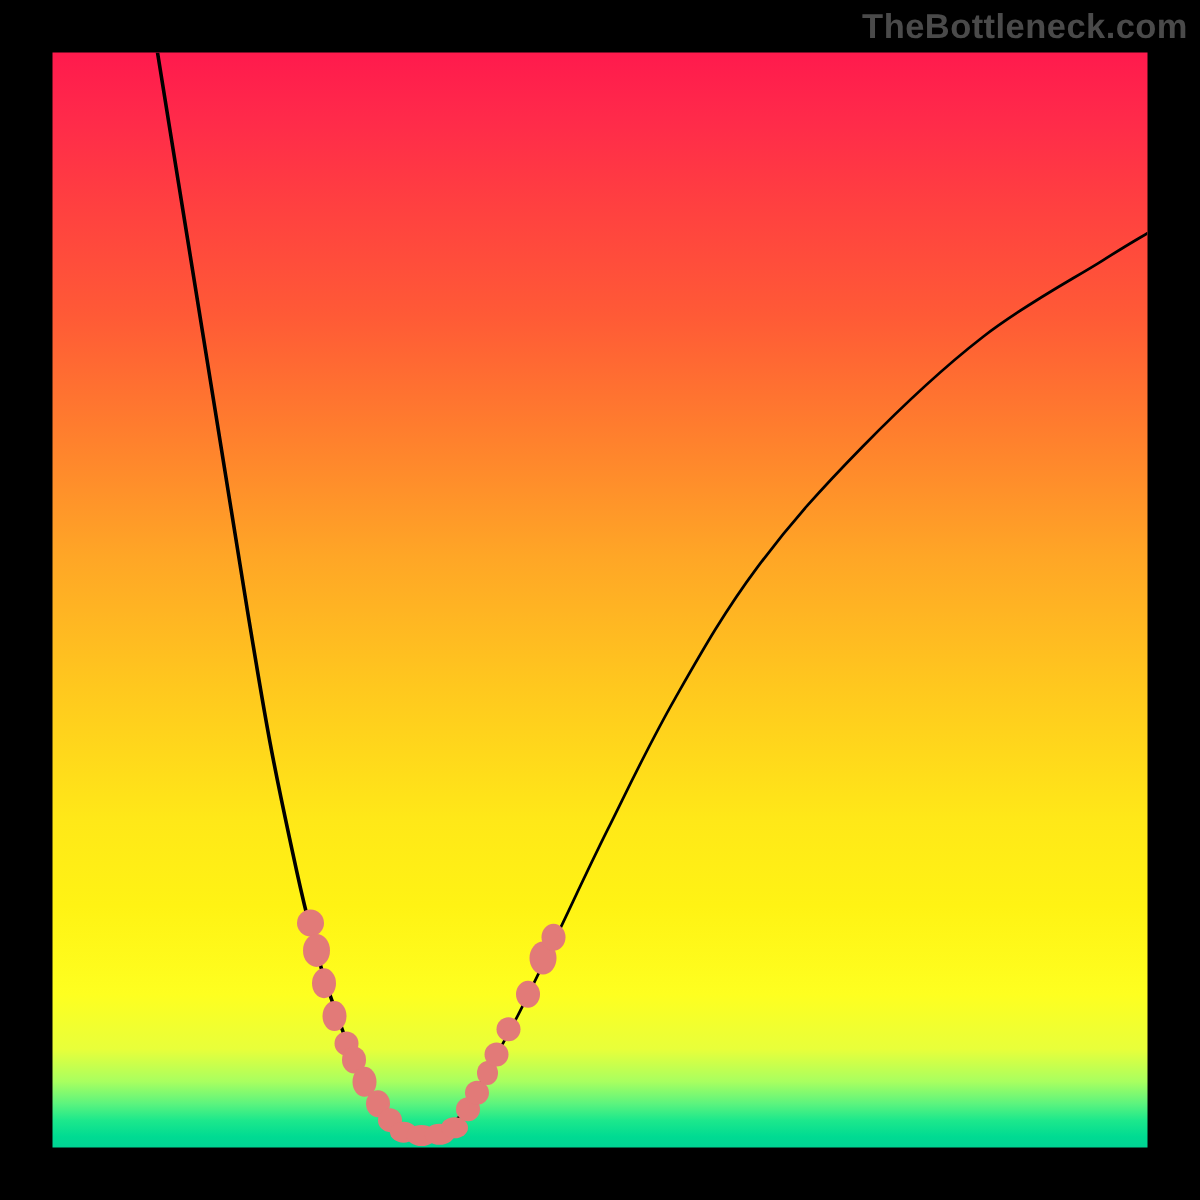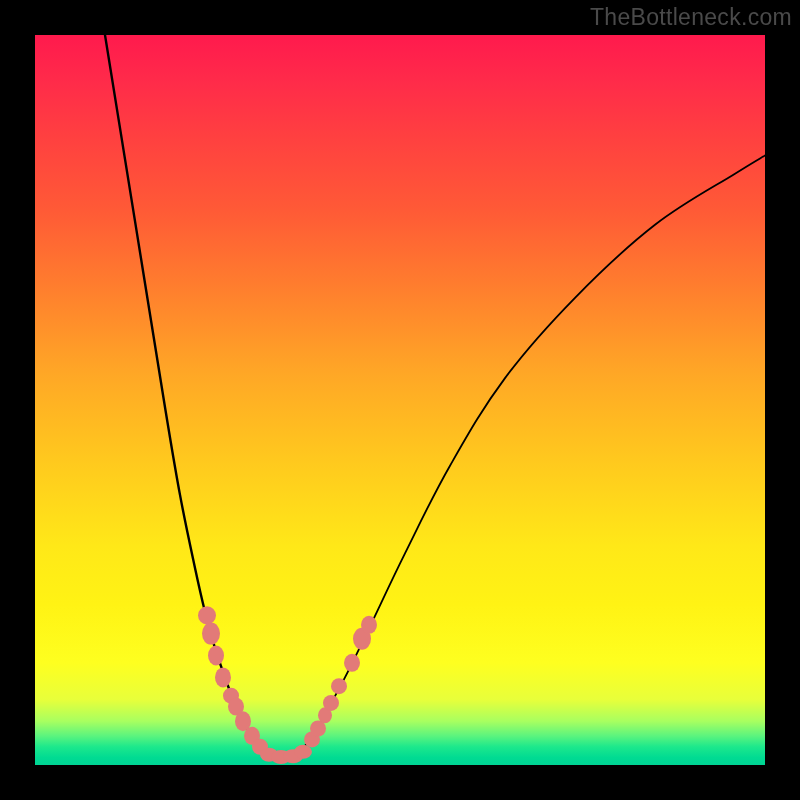--- a/index.html
+++ b/index.html
@@ -48,21 +48,21 @@
     left: 0;
     top: 0;
     width: 730px;
     height: 730px;
   }
   .watermark {
     position: absolute;
     top: 4px;
     right: 8px;
     font-size: 23px;
-    font-weight: 400;
+    font-weight: 700;
     letter-spacing: 0.3px;
     color: #4a4a4a;
     font-family: Arial, Helvetica, sans-serif;
   }
   .curve {
     fill: none;
     stroke: #000;
     stroke-width: 2.4;
     stroke-linecap: round;
   }

